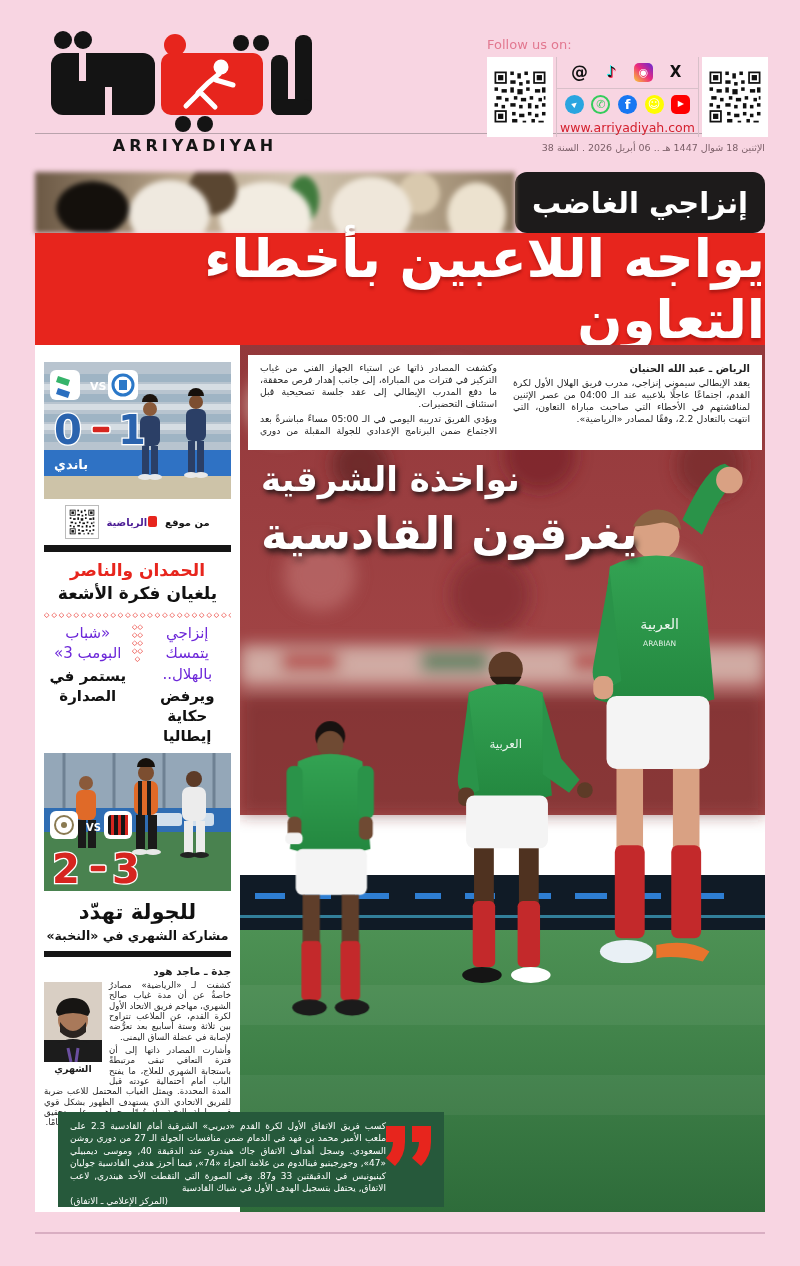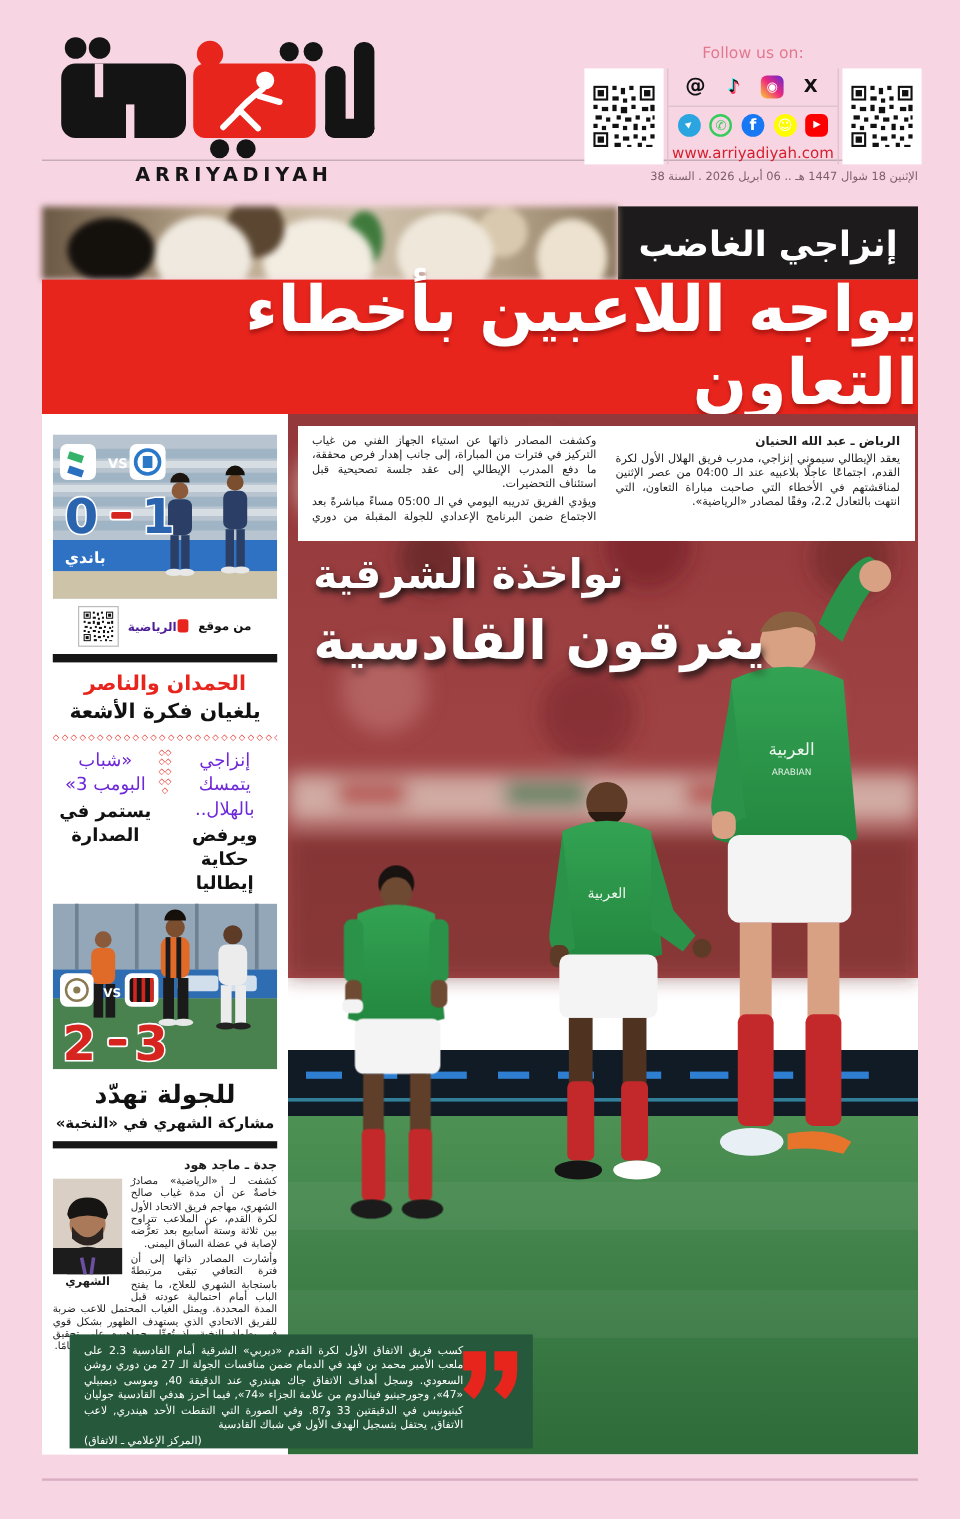--- a/index.html
+++ b/index.html
@@ -8,21 +8,21 @@
   #page { position:relative; width:800px; height:1266px; background:#f8d5e2; overflow:hidden; margin:0 auto; }
 
   
   .header-line { position:absolute; left:35px; right:35px; top:133px; height:1px; background:#b9a3ac; }
   #logo { position:absolute; left:33px; top:28px; width:305px; height:104px; z-index:2; }
   .brand-latin { position:absolute; left:70px; top:136px; width:250px; text-align:center;
                  font-size:16px; font-weight:bold; letter-spacing:4px; color:#151515; }
   .date-line { position:absolute; right:35px; top:142px; direction:rtl; font-size:9.5px; color:#7b5f68; }
 
   .social { position:absolute; left:487px; top:37px; width:281px; }
-  .follow { text-align:center; color:#e27890; font-size:13px; margin-bottom:5px; }
+  .follow { color:#e27890; font-size:13px; margin-bottom:5px; }
   .social-row { display:flex; align-items:stretch; height:80px; }
   .qr-box { width:66px; background:#fff; padding:4px; flex:0 0 66px; }
   .qr-box svg { width:100%; height:100%; display:block; }
   .soc-mid { flex:1; margin:0 3px; border-left:1px solid #d8c0c9; border-right:1px solid #d8c0c9;
              display:flex; flex-direction:column; }
   .icon-row { display:flex; justify-content:space-evenly; align-items:center; height:30px; }
   .icon-row.first { border-bottom:1px solid #d8c0c9; height:32px; }
   .site-url { color:#d4202e; font-weight:normal; font-size:12.5px; text-align:center; margin-top:1px; }
   .ic { width:19px; height:19px; display:flex; align-items:center; justify-content:center;
         border-radius:50%; font-size:13px; font-weight:bold; line-height:1; }
@@ -45,21 +45,21 @@
       radial-gradient(70px 60px at 28% 70%, #efe9df 55%, transparent 60%),
       radial-gradient(40px 40px at 37% 30%, #5a4631 60%, transparent 62%),
       radial-gradient(80px 62px at 48% 75%, #f2ece1 55%, transparent 60%),
       radial-gradient(26px 40px at 56% 45%, #3f7a3c 55%, transparent 62%),
       radial-gradient(70px 60px at 70% 65%, #efe7da 55%, transparent 60%),
       radial-gradient(34px 34px at 80% 35%, #d9c9ae 60%, transparent 62%),
       radial-gradient(50px 55px at 92% 70%, #ece2cf 55%, transparent 62%),
       linear-gradient(90deg,#6b5844,#b9a68c 30%,#cfc2ad 55%,#b4a288 80%,#8d7a62);
   }
   .kicker-label { flex:1; background:#1d1b1b; color:#fff; display:flex; align-items:center;
-                  justify-content:center; direction:rtl; font-size:29px; font-weight:bold; }
+                  justify-content:center; direction:rtl; font-size:29px; font-weight:bold;border-radius:12px; }
   .banner { position:absolute; left:35px; right:35px; top:233px; height:112px; background:#e7251d;
             color:#fff; display:flex; align-items:center; justify-content:center; direction:rtl;
             font-size:53px; font-weight:bold; text-shadow:0 3px 3px rgba(80,0,0,.35); }
 
   
   .main { position:absolute; left:35px; right:35px; top:345px; height:867px; background:#fff; }
   .photo-scene { position:absolute; left:205px; top:0; width:525px; height:867px; }
   .photo-scene svg { width:100%; height:100%; display:block; }
 
   .lead-box { position:absolute; z-index:3; left:213px; top:10px; width:514px; height:95px;

